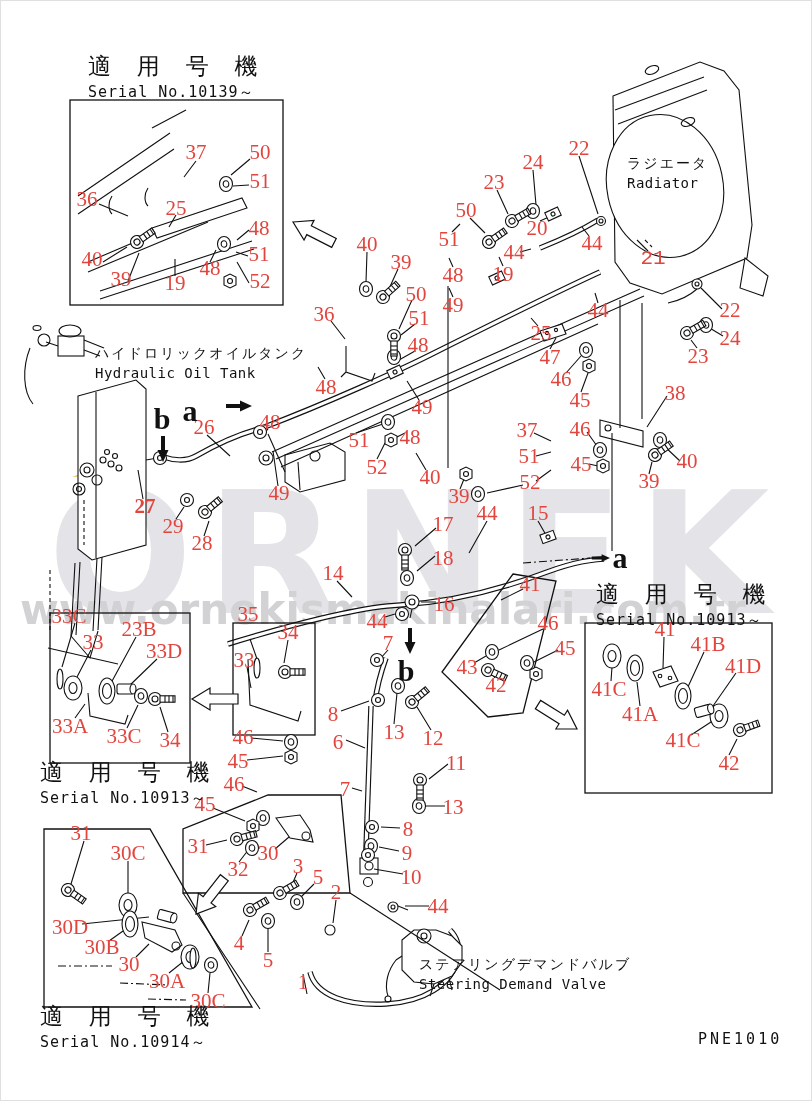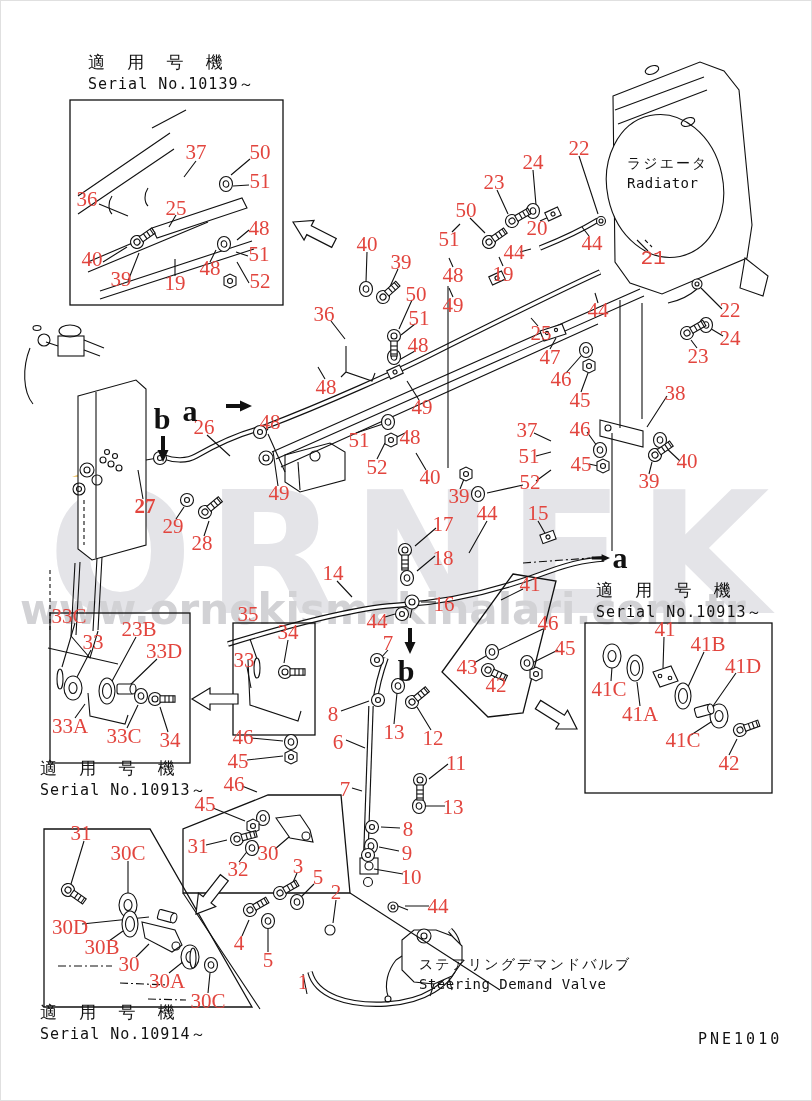--- a/index.html
+++ b/index.html
@@ -10,21 +10,21 @@
           color:var(--wmbig,#e4e4e8);user-select:none;white-space:nowrap;}
   .wm-url{position:absolute;left:20px;top:585px;z-index:0;
           font:bold 42px "DejaVu Sans",sans-serif;letter-spacing:0px;
           color:var(--wmurl,#d2d2d5);user-select:none;white-space:nowrap;}
   svg.art{position:absolute;left:0;top:0;z-index:1;}
   .plabel{position:absolute;z-index:2;transform:translate(-50%,-50%);
           font:21px "Liberation Serif",serif;color:var(--red,#e2453e);white-space:nowrap;line-height:1;}
   .rletter{position:absolute;z-index:2;transform:translate(-50%,-50%);
            font:bold 30px "Liberation Serif",serif;color:#111;line-height:1;}
   .note{position:absolute;z-index:2;color:#111;white-space:nowrap;line-height:1.25;}
-  .note .jp{font-size:17px;letter-spacing:6px;}
+  .note .jp{font-size:23px;letter-spacing:6px;}
   .note .en{font-size:15px;letter-spacing:1px;margin-top:2px;}
   .note.clabel .jp{font-size:14px;letter-spacing:2px;}
   .note.clabel .en{font-size:14px;letter-spacing:0.5px;}
   .doccode{position:absolute;left:698px;top:1030px;z-index:2;color:#111;
            font-size:15px;letter-spacing:3px;}
 </style>
 </head>
 <body>
 
 <div class="stage" id="stage">
@@ -457,17 +457,21 @@
       <div class="en">Serial No.10913～</div>
     </div>
     <div class="note" style="left: 40px; top: 1002px;">
       <div class="jp">適 用 号 機</div>
       <div class="en">Serial No.10914～</div>
     </div>
     <div class="note clabel" style="left: 627px; top: 155px;">
       <div class="jp">ラジエータ</div>
       <div class="en">Radiator</div>
     </div>
+    <div class="note clabel" style="left: 95px; top: 345px;">
+      <div class="jp">ハイドロリックオイルタンク</div>
+      <div class="en">Hydraulic Oil Tank</div>
+    </div>
     <div class="note clabel" style="left: 419px; top: 956px;">
       <div class="jp">ステアリングデマンドバルブ</div>
       <div class="en">Steering Demand Valve</div>
     </div>
   </div>
 
 </body></html>

